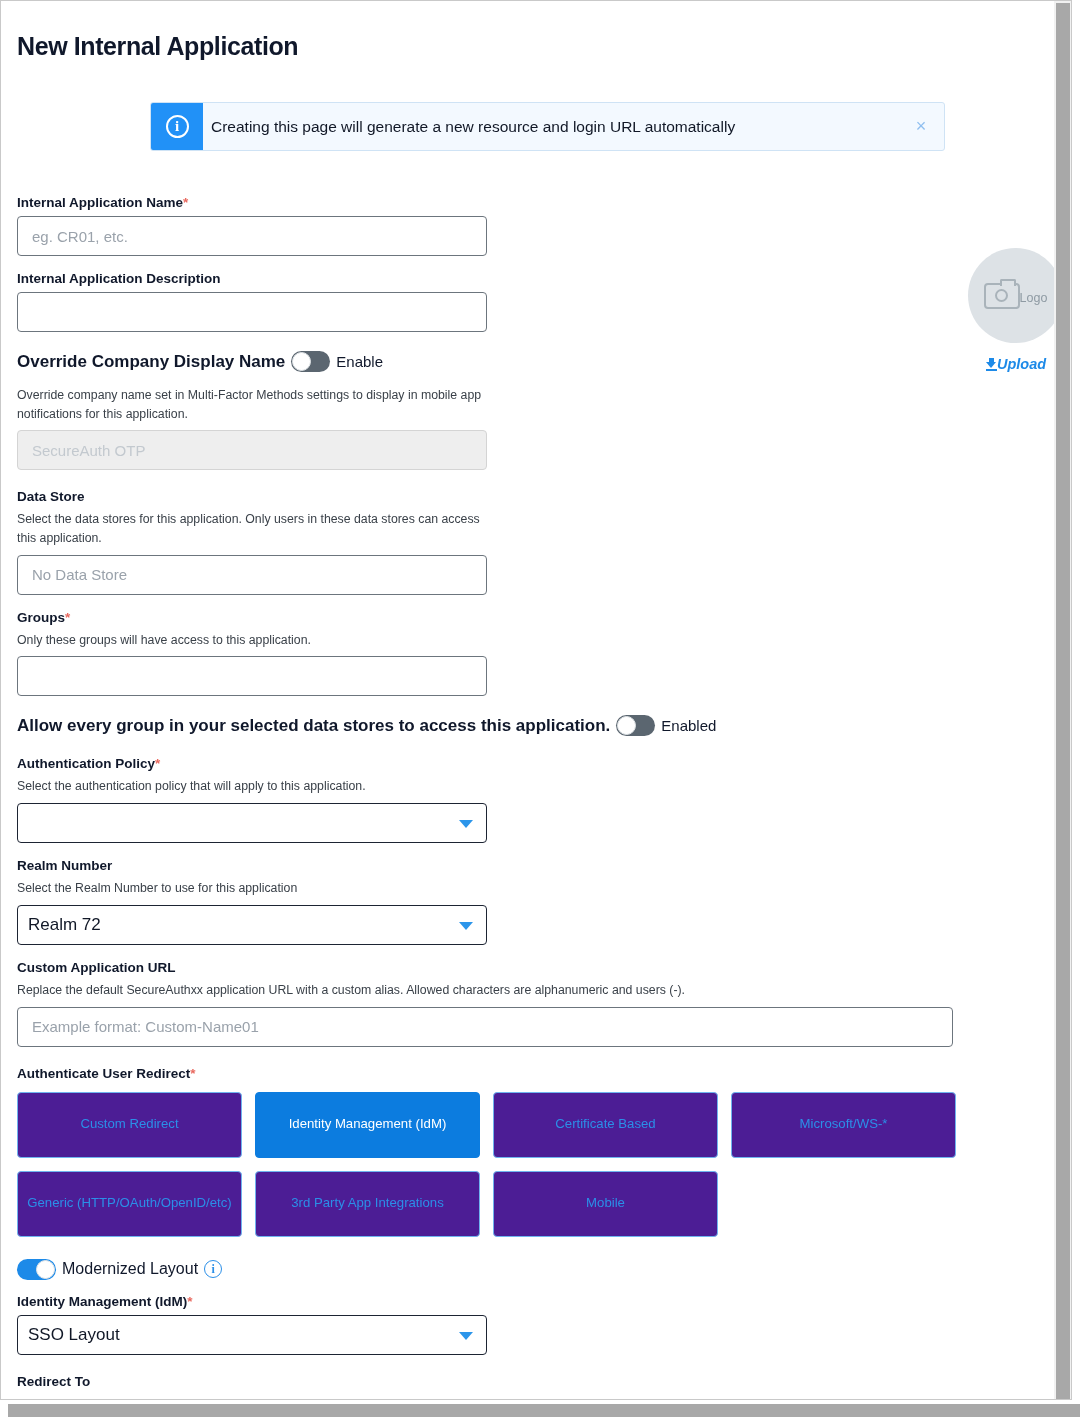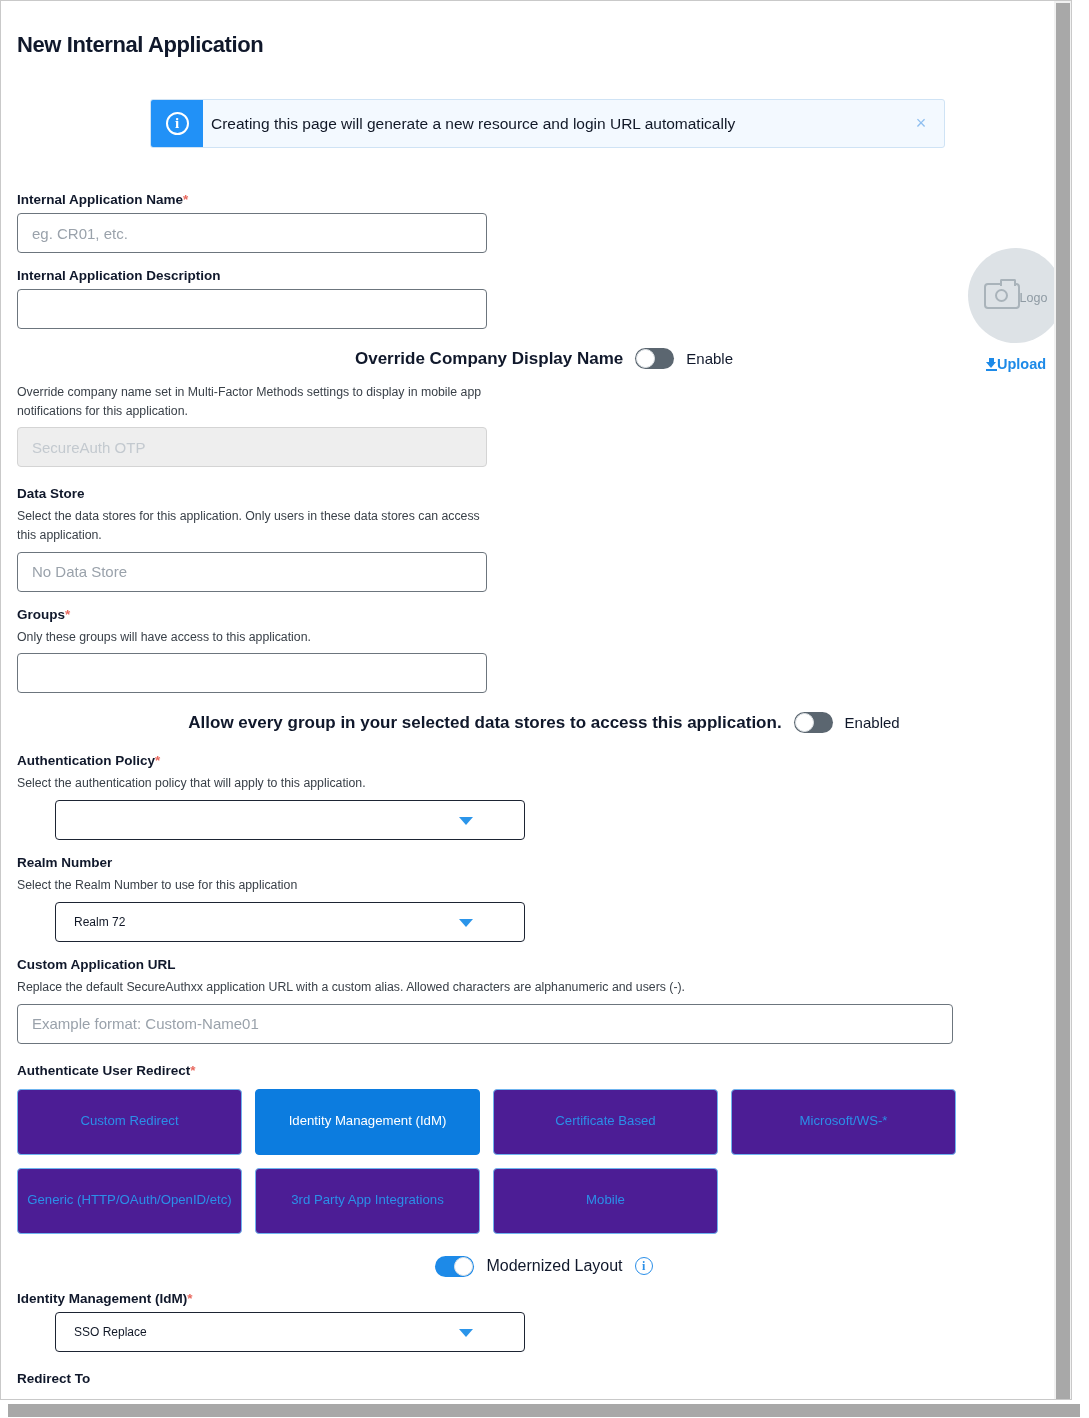--- a/index.html
+++ b/index.html
@@ -51,21 +51,21 @@
     height: 13px;
     background: #a8a8a8;
   }
 
   .content {
     position: relative;
     padding: 0 0 0 16px;
   }
 
   .page-title {
-    font-size: 22px;
+    font-size: 25px;
     font-weight: bold;
     color: #10182b;
     letter-spacing: -0.4px;
     margin-top: 31px;
   }
 
   
   .banner-wrap {
     margin-top: 41px;
     padding-left: 133px;
@@ -164,20 +164,21 @@
   .upload-link {
     margin-top: 13px;
     color: #1d8ae8;
     font-size: 14.5px;
     font-weight: bold;
     display: flex;
     align-items: center;
     justify-content: center;
     gap: 0;
     cursor: pointer;
+    font-style: italic;
   }
   .dl-arrow {
     display: inline-block;
     position: relative;
     width: 11px; height: 13px;
   }
   .dl-arrow::before {
     content: "";
     position: absolute;
     left: 3px; top: 0;
@@ -240,22 +241,21 @@
   }
   .txt-input.disabled::placeholder { color: #c3c9cf; }
 
   .mb20 { margin-bottom: 19px; }
   .mb16 { margin-bottom: 15px; }
 
   
   .toggle-row {
     display: flex;
     align-items: center;
-    gap: 12px;
-    justify-content: center;
+    gap: 6px;
   }
   .toggle-heading {
     font-size: 17px;
     font-weight: bold;
     color: #10182b;
   }
   .toggle-state {
     font-size: 15px;
     color: #10182b;
   }
@@ -284,25 +284,24 @@
     width: 470px;
     height: 40px;
   }
   .sel-box {
     width: 100%; height: 100%;
     border: 1px solid #1d2433;
     border-radius: 4px;
     background: #ffffff;
     display: flex;
     align-items: center;
-    padding: 0 40px 0 18px;
-    font-size: 12px;
+    padding: 0 40px 0 10px;
+    font-size: 17px;
     color: #111827;
     cursor: pointer;
-    margin-left: 38px;
   }
   .caret {
     position: absolute;
     right: 14px; top: 50%;
     margin-top: -3px;
     width: 0; height: 0;
     border-left: 7px solid transparent;
     border-right: 7px solid transparent;
     border-top: 8px solid #2b95ea;
     pointer-events: none;
@@ -471,21 +470,21 @@
           </span>
         <span class="toggle-state" style="font-size:16px">Modernized Layout</span>
         <span class="info-i">i</span>
       </div>
 
       
       <div class="field-label">
         <span>Identity Management (IdM)</span><span class="req">*</span>
       </div>
       <div class="sel-wrap mb20">
-        <div class="sel-box">SSO Replace</div>
+        <div class="sel-box">SSO Layout</div>
         <span class="caret"></span>
       </div>
 
       
       <div class="field-label">Redirect To</div>
       
 
     </div>
   </div>
 

